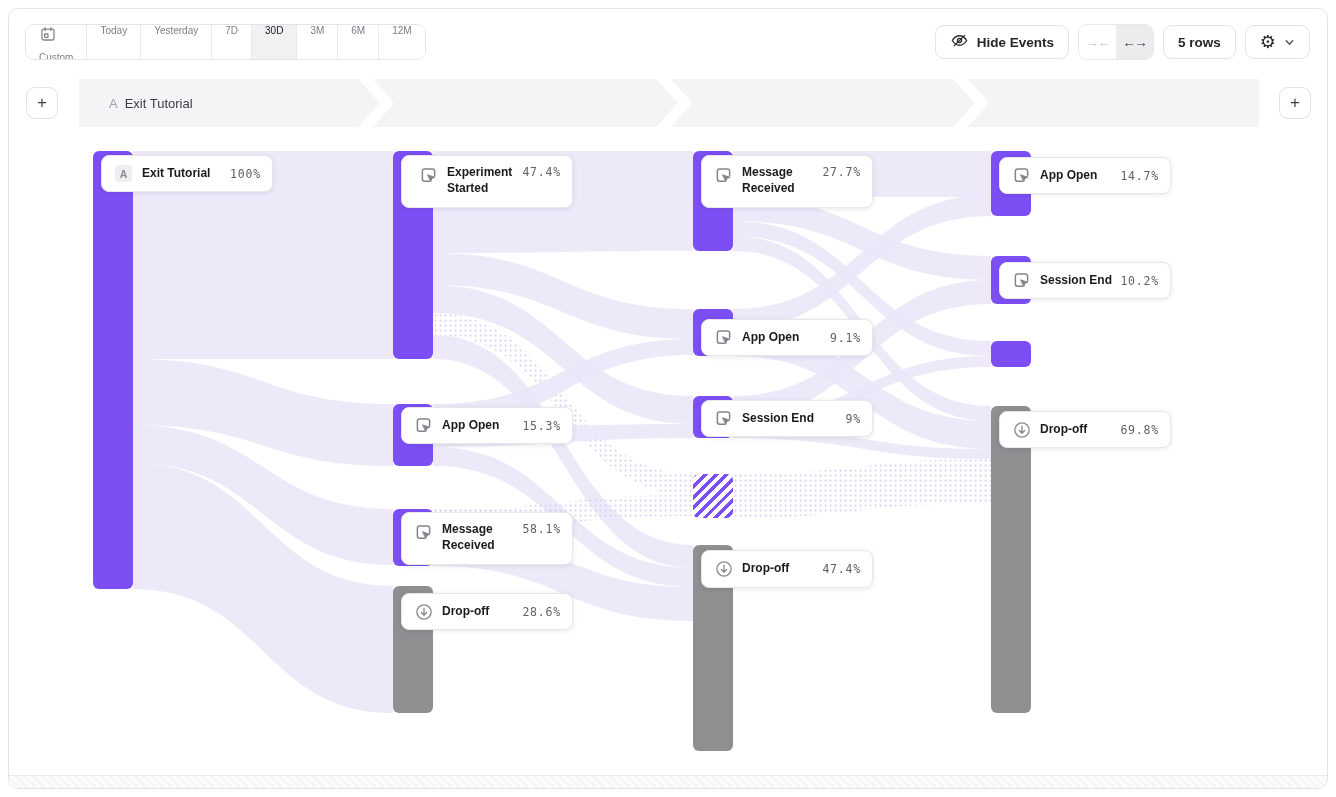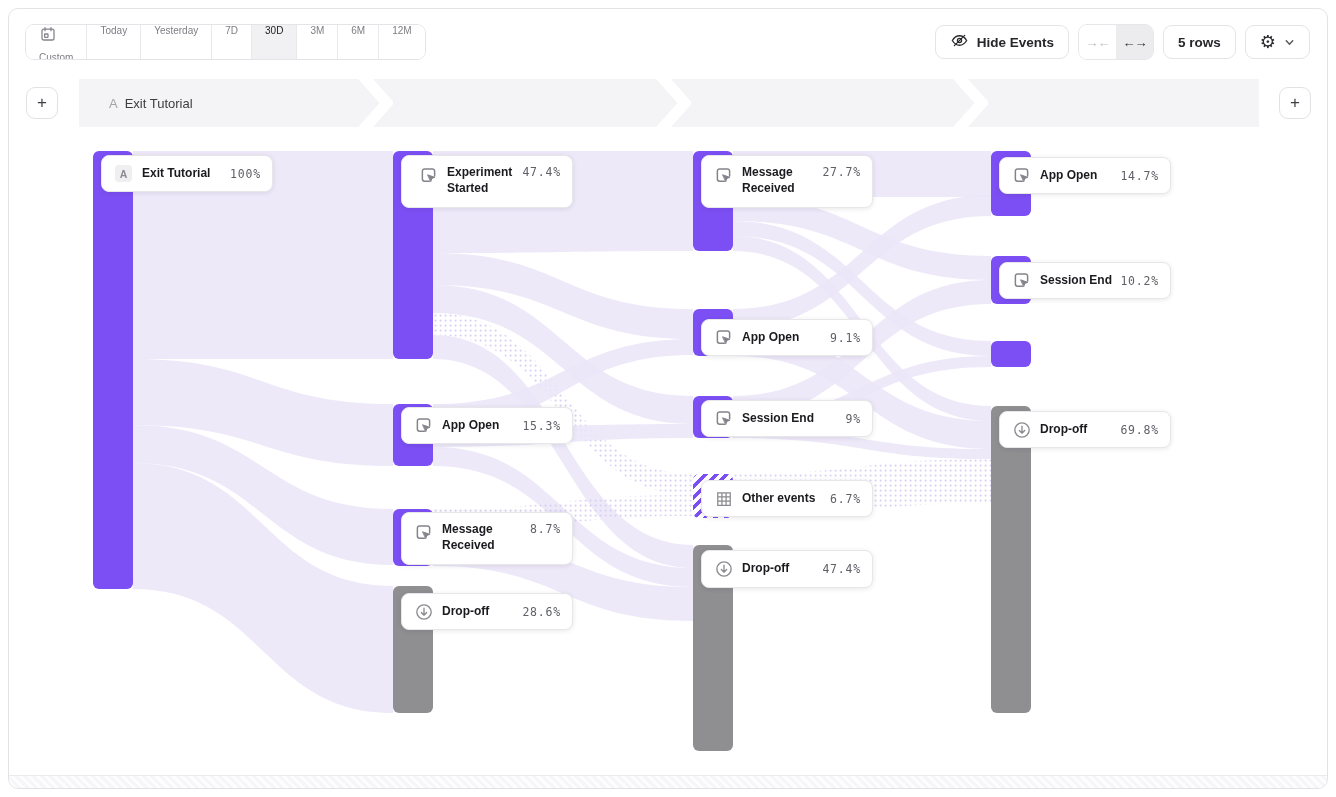--- a/index.html
+++ b/index.html
@@ -119,21 +119,21 @@
       </div>
       <div class="bar purple" style="left: 384px; top: 500px; width: 40px; height: 57px;"></div>
       <div class="card two" style="left: 392px; top: 503px; width: 172px; min-height: 53px;">
         <span class="nicon">
           <svg width="21" height="21" viewBox="0 0 24 24" fill="none" stroke="#83838b" stroke-width="1.7" stroke-linecap="round" stroke-linejoin="round">
             <path d="M19 12.5V7a2.5 2.5 0 0 0-2.5-2.5h-9A2.5 2.5 0 0 0 5 7v9a2.5 2.5 0 0 0 2.5 2.5H13"></path>
             <path d="M11.3 11.3l8 2.8-3.4 1.2-1.2 3.4z" fill="#83838b" stroke="#83838b" stroke-width="1.1"></path>
           </svg>
         </span>
         <span class="lbl">Message Received</span>
-        <span class="pct">8.7%</span>
+        <span class="pct">58.1%</span>
       </div>
       <div class="bar gray" style="left: 384px; top: 577px; width: 40px; height: 127px;"></div>
       <div class="card" style="left: 392px; top: 584px; width: 172px; min-height: 37px;">
         <span class="nicon">
           <svg width="20" height="20" viewBox="0 0 24 24" fill="none" stroke="#8a8a90" stroke-width="1.6" stroke-linecap="round" stroke-linejoin="round">
             <circle cx="12" cy="12" r="8.6"></circle>
             <path d="M12 7.5v8M8.8 12.6l3.2 3.2 3.2-3.2"></path>
           </svg>
         </span>
         <span class="lbl">Drop-off</span>
@@ -166,29 +166,20 @@
         <span class="nicon">
           <svg width="21" height="21" viewBox="0 0 24 24" fill="none" stroke="#83838b" stroke-width="1.7" stroke-linecap="round" stroke-linejoin="round">
             <path d="M19 12.5V7a2.5 2.5 0 0 0-2.5-2.5h-9A2.5 2.5 0 0 0 5 7v9a2.5 2.5 0 0 0 2.5 2.5H13"></path>
             <path d="M11.3 11.3l8 2.8-3.4 1.2-1.2 3.4z" fill="#83838b" stroke="#83838b" stroke-width="1.1"></path>
           </svg>
         </span>
         <span class="lbl">Session End</span>
         <span class="pct">9%</span>
       </div>
       <div class="bar striped" style="left: 684px; top: 465px; width: 40px; height: 44px;"></div>
-      <div class="card" style="left: 692px; top: 471px; width: 172px; min-height: 37px;">
-        <span class="nicon">
-          <svg width="20" height="20" viewBox="0 0 24 24" fill="none" stroke="#8a8a90" stroke-width="1.5">
-            <path d="M4.5 4.5h15v15h-15zM4.5 9.5h15M4.5 14.5h15M9.5 4.5v15M14.5 4.5v15"></path>
-          </svg>
-        </span>
-        <span class="lbl">Other events</span>
-        <span class="pct">6.7%</span>
-      </div>
       <div class="bar gray" style="left: 684px; top: 536px; width: 40px; height: 206px;"></div>
       <div class="card" style="left: 692px; top: 541px; width: 172px; min-height: 38px;">
         <span class="nicon">
           <svg width="20" height="20" viewBox="0 0 24 24" fill="none" stroke="#8a8a90" stroke-width="1.6" stroke-linecap="round" stroke-linejoin="round">
             <circle cx="12" cy="12" r="8.6"></circle>
             <path d="M12 7.5v8M8.8 12.6l3.2 3.2 3.2-3.2"></path>
           </svg>
         </span>
         <span class="lbl">Drop-off</span>
         <span class="pct">47.4%</span>

